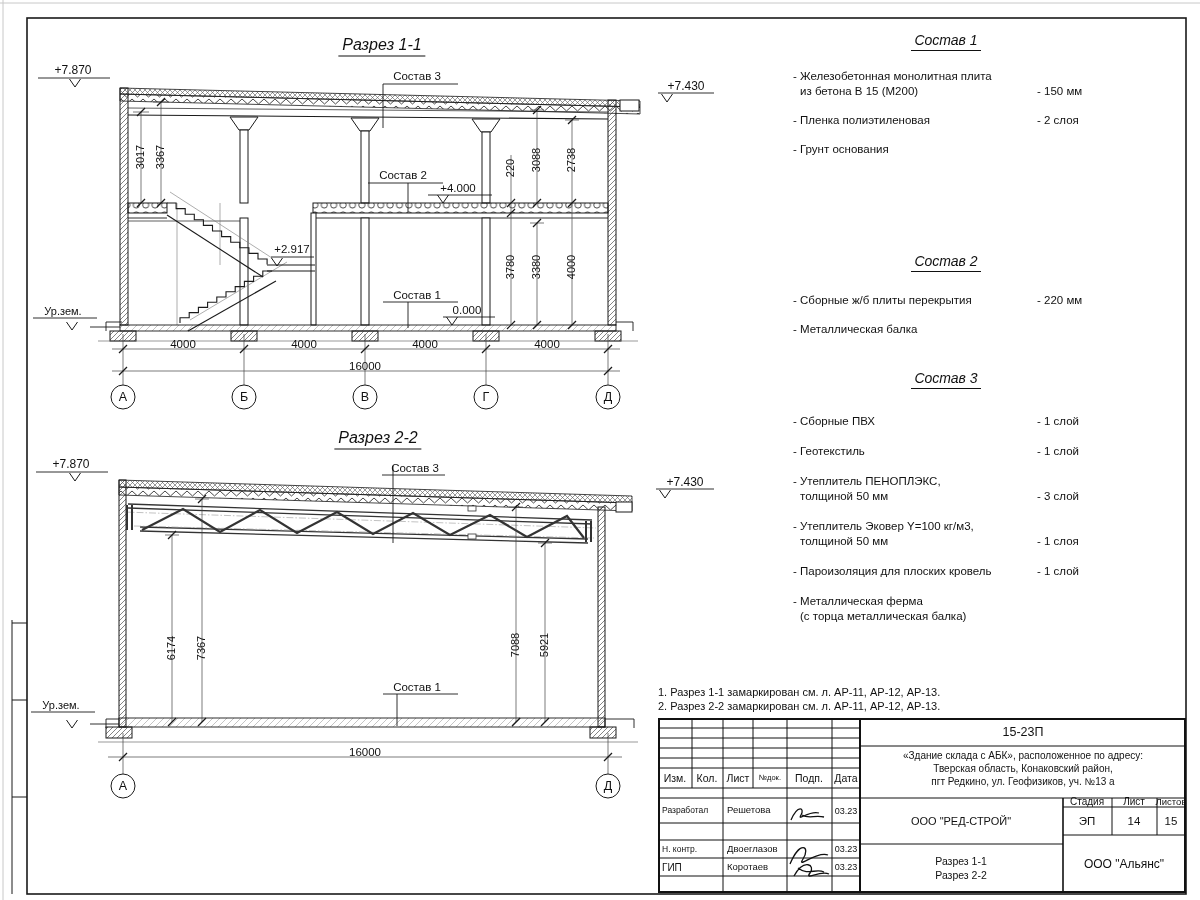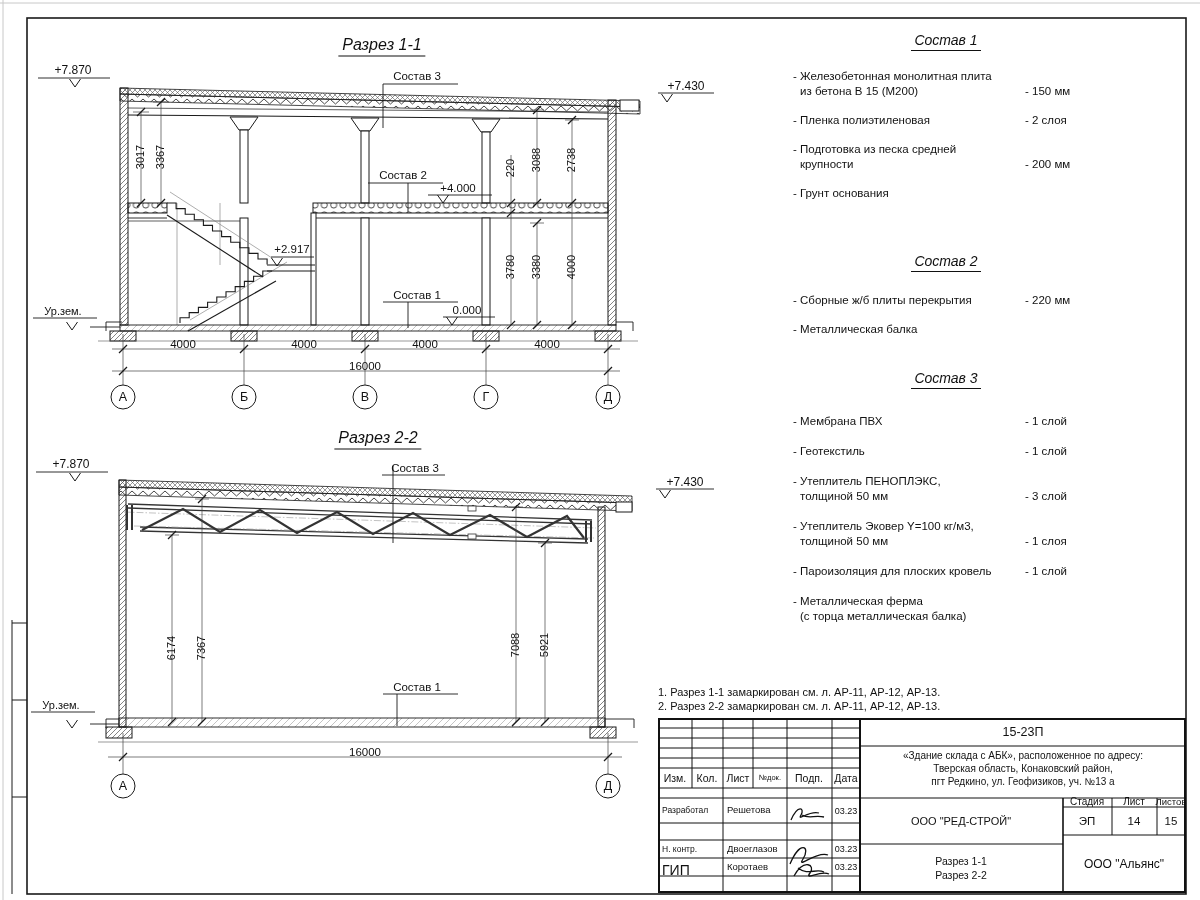--- a/index.html
+++ b/index.html
@@ -12,21 +12,21 @@
   .ul{border-bottom:1.4px solid #111;padding:0 4px 2px;}
   
   .comp{position:absolute;width:306px;}
   .comp .hd{text-align:center;margin-bottom:20px;}
   .comp .hd span{font-style:italic;font-size:14px;border-bottom:1.2px solid #111;padding:0 3px 2px;}
   .ci{position:relative;margin-bottom:14px;}
   .comp3 .ci{margin-bottom:15px;}
   .cl{width:252px;font-size:11.5px;line-height:15px;}
   .cl .t2{padding-left:7px;}
   .cl div:empty{display:none;}
-  .cv{position:absolute;left:232px;bottom:0;font-size:11.5px;line-height:15px;white-space:nowrap;}
+  .cv{position:absolute;left:244px;bottom:0;font-size:11.5px;line-height:15px;white-space:nowrap;}
   
   .notes{position:absolute;left:658px;top:685px;font-size:11px;line-height:14px;}
   
   .tb{position:absolute;left:658px;top:718px;width:460px;height:175px;}
   .tb .t{line-height:1;}
 </style>
 </head>
 <body>
 
 <svg width="1200" height="900" viewBox="0 0 1200 900">
@@ -335,27 +335,20 @@
       <div class="cv">- 150 мм</div>
     </div>
   <div class="ci">
       <div class="cl">
         <div class="t1">- Пленка полиэтиленовая</div>
       </div>
       <div class="cv">-  2 слоя</div>
     </div>
   <div class="ci">
       <div class="cl">
-        <div class="t1">- Подготовка из песка средней</div>
-        <div class="t2">крупности</div>
-      </div>
-      <div class="cv">- 200 мм</div>
-    </div>
-  <div class="ci">
-      <div class="cl">
         <div class="t1">- Грунт основания</div>
       </div>
       <div class="cv"></div>
     </div>
 </div>
 
 <div class="comp" style="left:793px;top:252px;">
   <div class="hd" style="margin-bottom:23px;"><span>Состав 2</span></div>
   <div class="ci">
       <div class="cl">
@@ -368,21 +361,21 @@
         <div class="t1">- Металлическая балка</div>
       </div>
       <div class="cv"></div>
     </div>
 </div>
 
 <div class="comp comp3" style="left:793px;top:369px;">
   <div class="hd" style="margin-bottom:27px;"><span>Состав 3</span></div>
   <div class="ci">
       <div class="cl">
-        <div class="t1">- Мембрана ПВХ</div>
+        <div class="t1">- Сборные ПВХ</div>
       </div>
       <div class="cv">- 1 слой</div>
     </div>
   <div class="ci">
       <div class="cl">
         <div class="t1">- Геотекстиль</div>
       </div>
       <div class="cv">- 1 слой</div>
     </div>
   <div class="ci">
@@ -463,21 +456,21 @@
   <span class="t c" style="left:80px;top:60px;font-size:10.5px;">Лист</span>
   <span class="t c" style="left:112px;top:60px;font-size:7.5px;">№док.</span>
   <span class="t c" style="left:151px;top:60px;font-size:10.5px;">Подп.</span>
   <span class="t c" style="left:188px;top:60px;font-size:10.5px;">Дата</span>
   <span class="t" style="left:4px;top:88px;font-size:8.5px;">Разработал</span>
   <span class="t" style="left:69px;top:87px;font-size:9.5px;">Решетова</span>
   <span class="t c" style="left:188px;top:93px;font-size:9px;">03.23</span>
   <span class="t" style="left:4px;top:127px;font-size:8.5px;">Н. контр.</span>
   <span class="t" style="left:69px;top:126px;font-size:9.5px;">Двоеглазов</span>
   <span class="t c" style="left:188px;top:131px;font-size:9px;">03.23</span>
-  <span class="t" style="left:4px;top:145px;font-size:14px;">ГИП</span>
+  <span class="t" style="left:4px;top:145px;font-size:10px;">ГИП</span>
   <span class="t" style="left:69px;top:144px;font-size:9.5px;">Коротаев</span>
   <span class="t c" style="left:188px;top:149px;font-size:9px;">03.23</span>
   <span class="t c" style="left:303px;top:103px;font-size:11px;">ООО "РЕД-СТРОЙ"</span>
   <span class="t c" style="left:429px;top:84px;font-size:10px;text-align:center;">Стадия</span>
   <span class="t c" style="left:476px;top:84px;font-size:10px;">Лист</span>
   <span class="t c" style="left:513px;top:84px;font-size:9.5px;">Листов</span>
   <span class="t c" style="left:429px;top:104px;font-size:11.5px;">ЭП</span>
   <span class="t c" style="left:476px;top:104px;font-size:11.5px;">14</span>
   <span class="t c" style="left:513px;top:104px;font-size:11.5px;">15</span>
   <span class="t c" style="left:303px;top:143px;font-size:10.5px;">Разрез 1-1</span>

